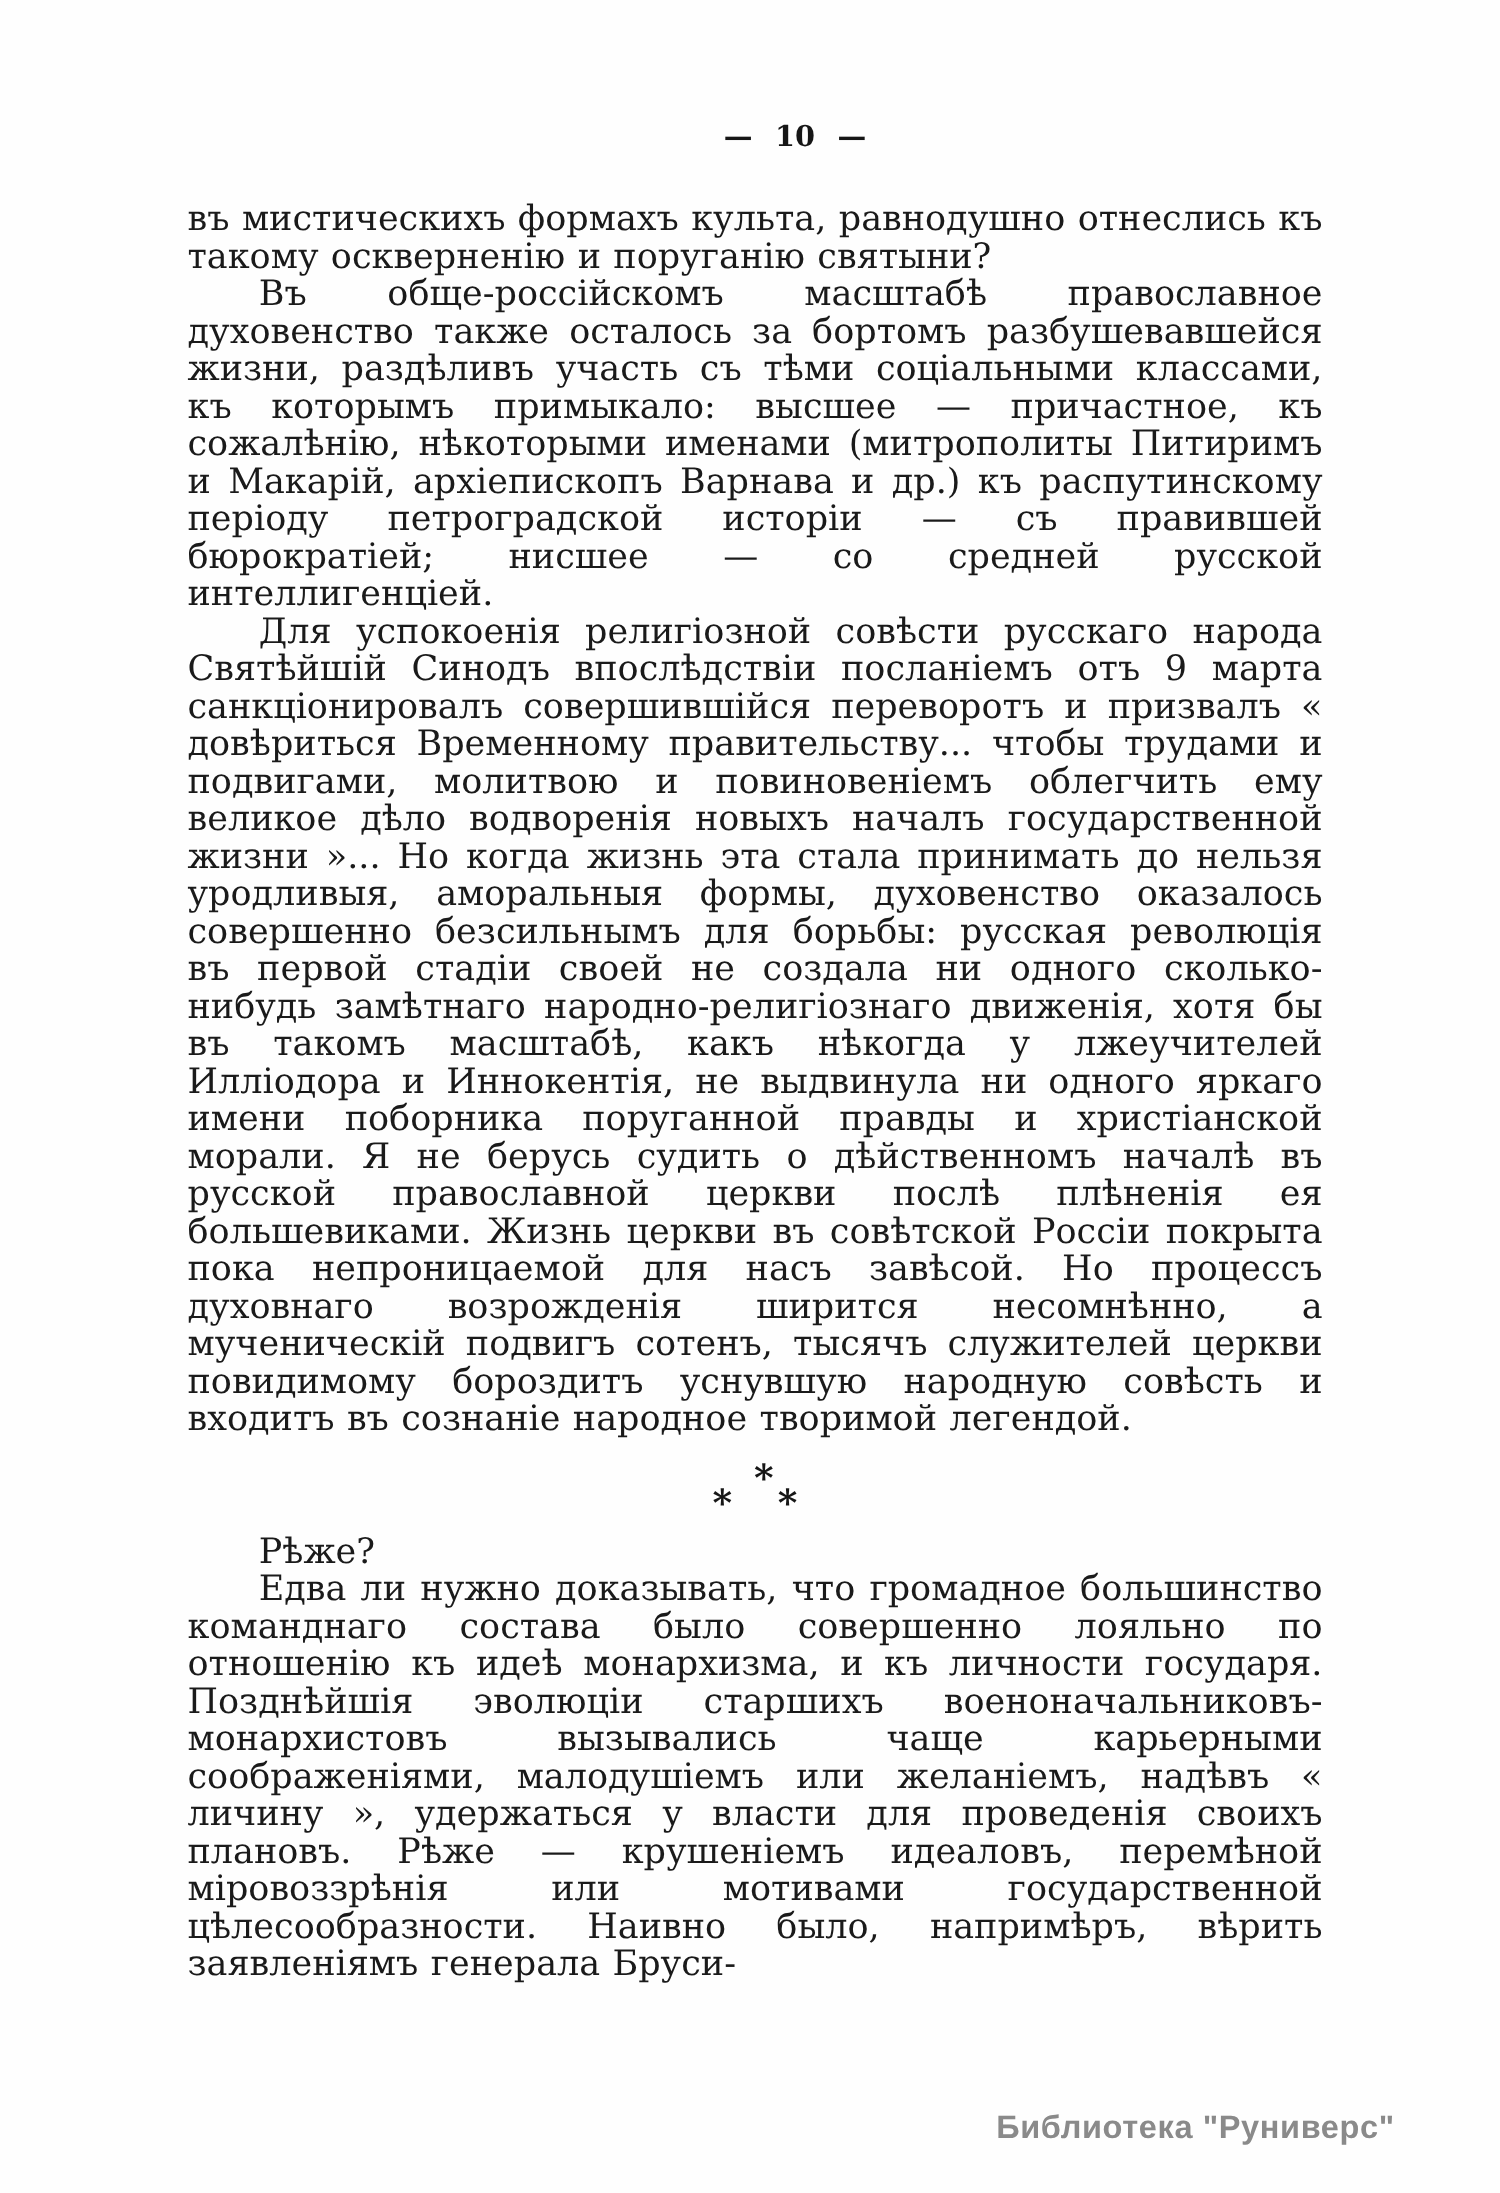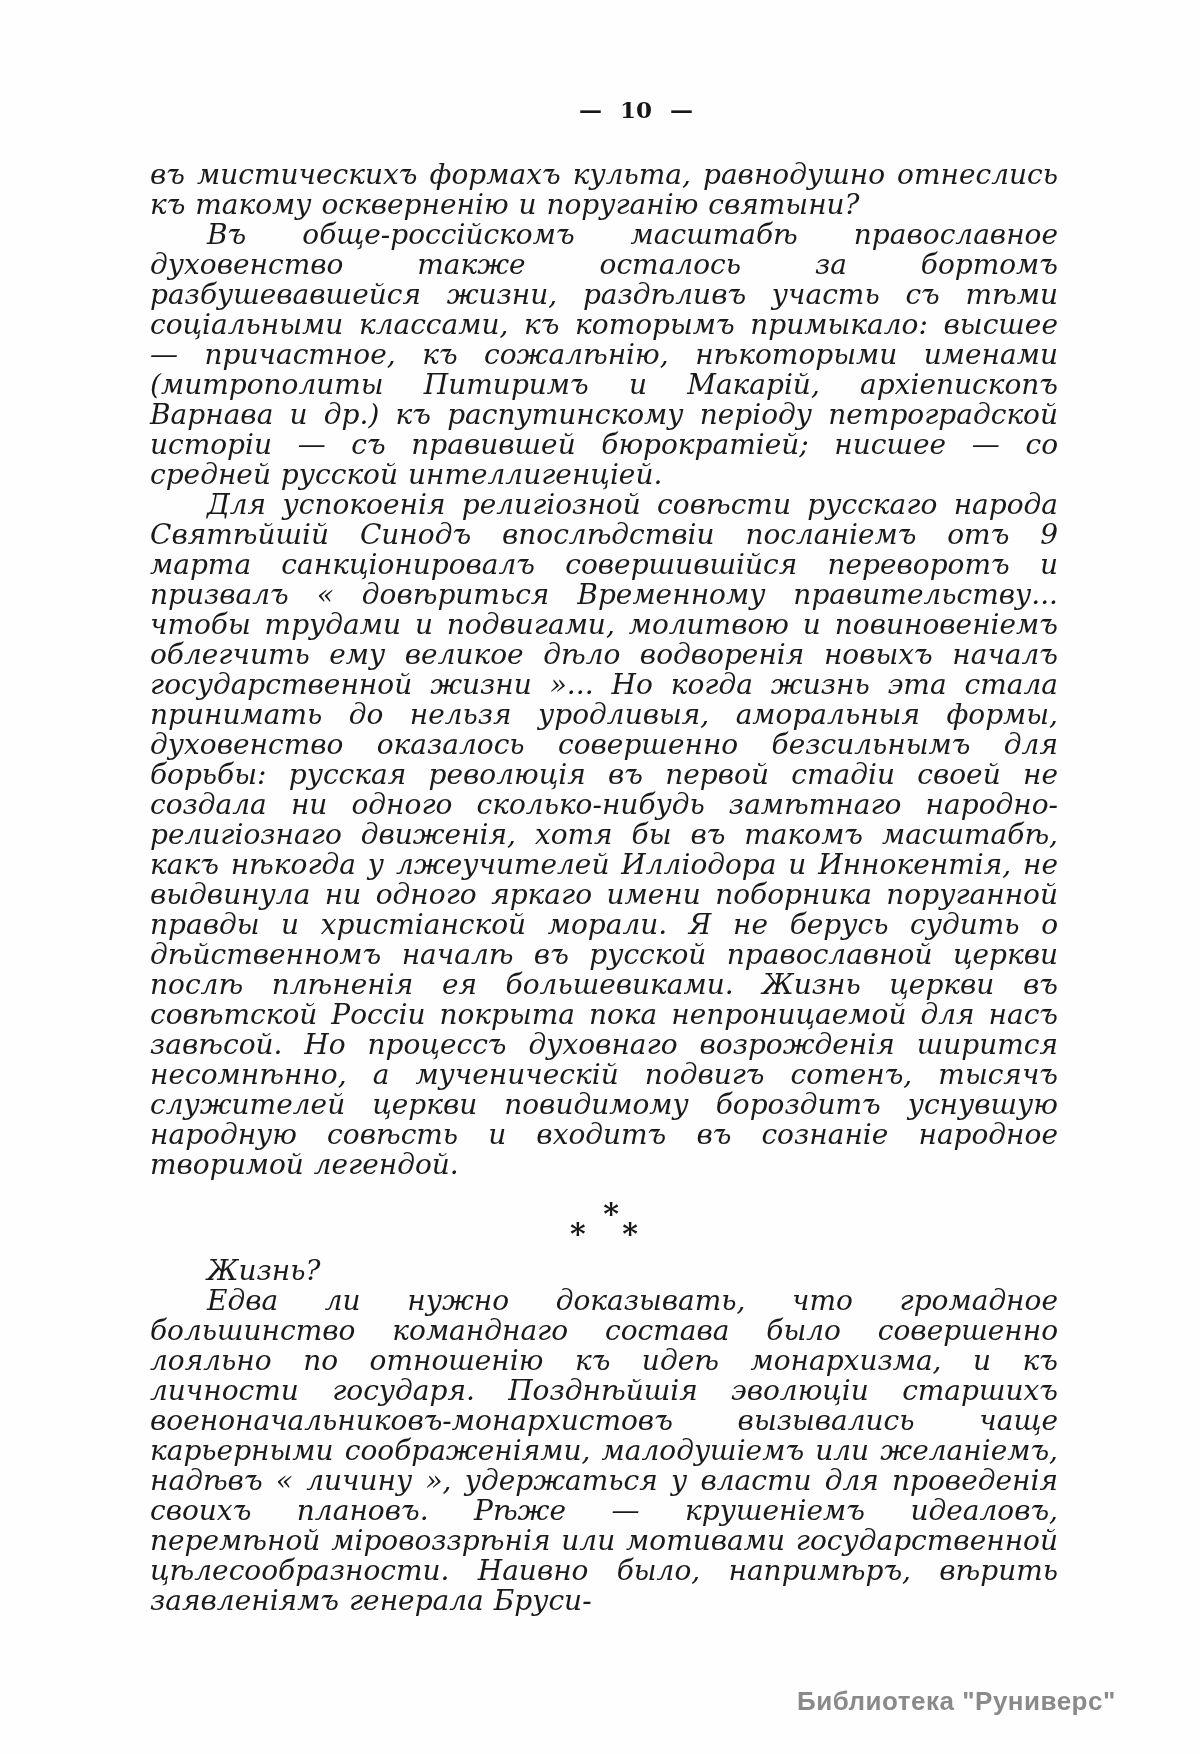--- a/index.html
+++ b/index.html
@@ -38,21 +38,20 @@
     width: 908px;
     font-size: 28px;
     line-height: 30px;
     text-align: justify;
     word-spacing: 1px;
     color: #1a1a1a;
   }
   .content p {
     margin: 0;
     padding: 0;
-    font-style: italic;
   }
   .content p.indent {
     text-indent: 57px;
   }
   .asterism {
     text-align: center;
     margin-top: 26px;
     margin-bottom: 10px;
     font-size: 30px;
     font-weight: bold;
@@ -92,20 +91,20 @@
         <p class="indent">Въ обще-россійскомъ масштабѣ православное духовенство также осталось за бортомъ разбушевавшейся жизни, раздѣливъ участь съ тѣми соціальными классами, къ которымъ примыкало: высшее — причастное, къ сожалѣнію, нѣкоторыми именами (митрополиты Питиримъ и Макарій, архіепископъ Варнава и др.) къ распутинскому періоду петроградской исторіи — съ правившей бюрократіей; нисшее — со средней русской интеллигенціей.</p>
         <p class="indent">Для успокоенія религіозной совѣсти русскаго народа Святѣйшій Синодъ впослѣдствіи посланіемъ отъ 9 марта санкціонировалъ совершившійся переворотъ и призвалъ « довѣриться Временному правительству... чтобы трудами и подвигами, молитвою и повиновеніемъ облегчить ему великое дѣло водворенія новыхъ началъ государственной жизни »... Но когда жизнь эта стала принимать до нельзя уродливыя, аморальныя формы, духовенство оказалось совершенно безсильнымъ для борьбы: русская революція въ первой стадіи своей не создала ни одного сколько-нибудь замѣтнаго народно-религіознаго движенія, хотя бы въ такомъ масштабѣ, какъ нѣкогда у лжеучителей Илліодора и Иннокентія, не выдвинула ни одного яркаго имени поборника поруганной правды и христіанской морали. Я не берусь судить о дѣйственномъ началѣ въ русской православной церкви послѣ плѣненія ея большевиками. Жизнь церкви въ совѣтской Россіи покрыта пока непроницаемой для насъ завѣсой. Но процессъ духовнаго возрожденія ширится несомнѣнно, а мученическій подвигъ сотенъ, тысячъ служителей церкви повидимому бороздитъ уснувшую народную совѣсть и входитъ въ сознаніе народное творимой легендой.</p>
       </section>
 
     <div class="asterism">
       <div class="ast-top">*</div>
       <div class="ast-bottom">* *</div>
     </div>
 
     <section>
-        <p class="indent">Жизнь?</p>
+        <p class="indent">Рѣже?</p>
         <p class="indent">Едва ли нужно доказывать, что громадное большинство команднаго состава было совершенно лояльно по отношенію къ идеѣ монархизма, и къ личности государя. Позднѣйшія эволюціи старшихъ военоначальниковъ-монархистовъ вызывались чаще карьерными соображеніями, малодушіемъ или желаніемъ, надѣвъ « личину », удержаться у власти для проведенія своихъ плановъ. Рѣже — крушеніемъ идеаловъ, перемѣной міровоззрѣнія или мотивами государственной цѣлесообразности. Наивно было, напримѣръ, вѣрить заявленіямъ генерала Бруси-</p>
       </section>
   </main>
 
   <div class="watermark" style="color: rgb(138, 138, 138);">Библиотека "Руниверс"</div>
 
 </div>
 
 </body></html>

